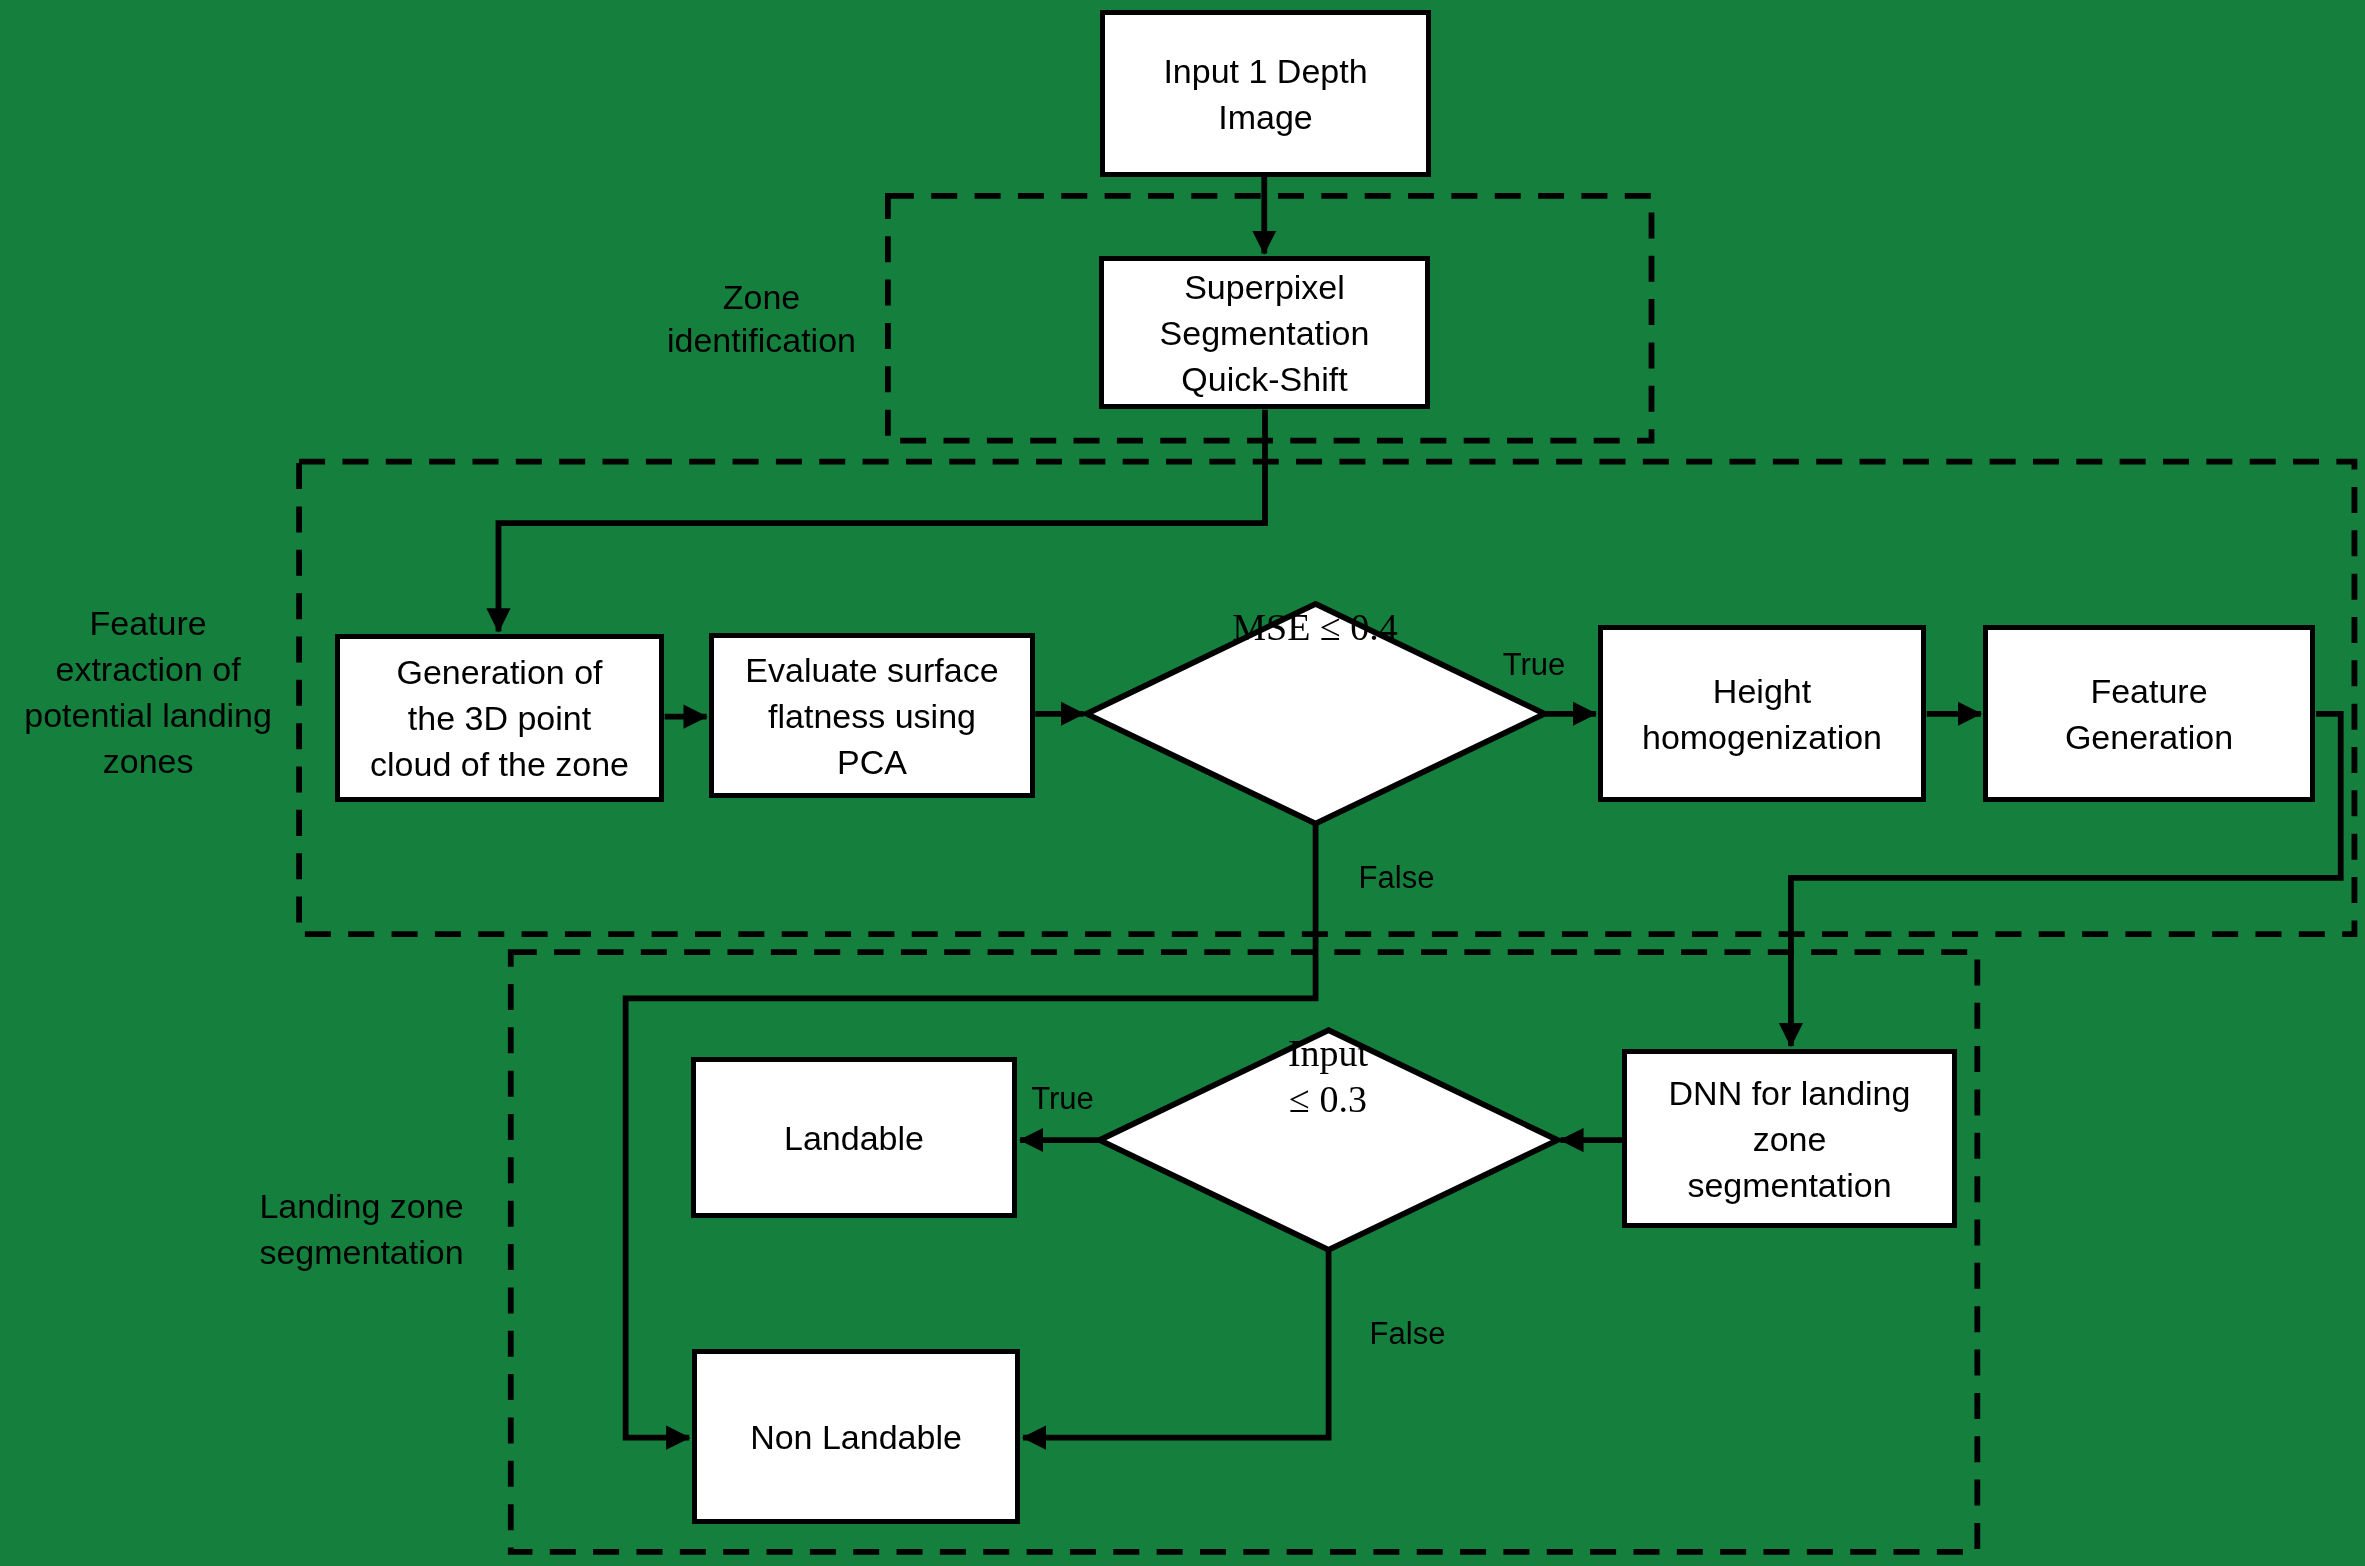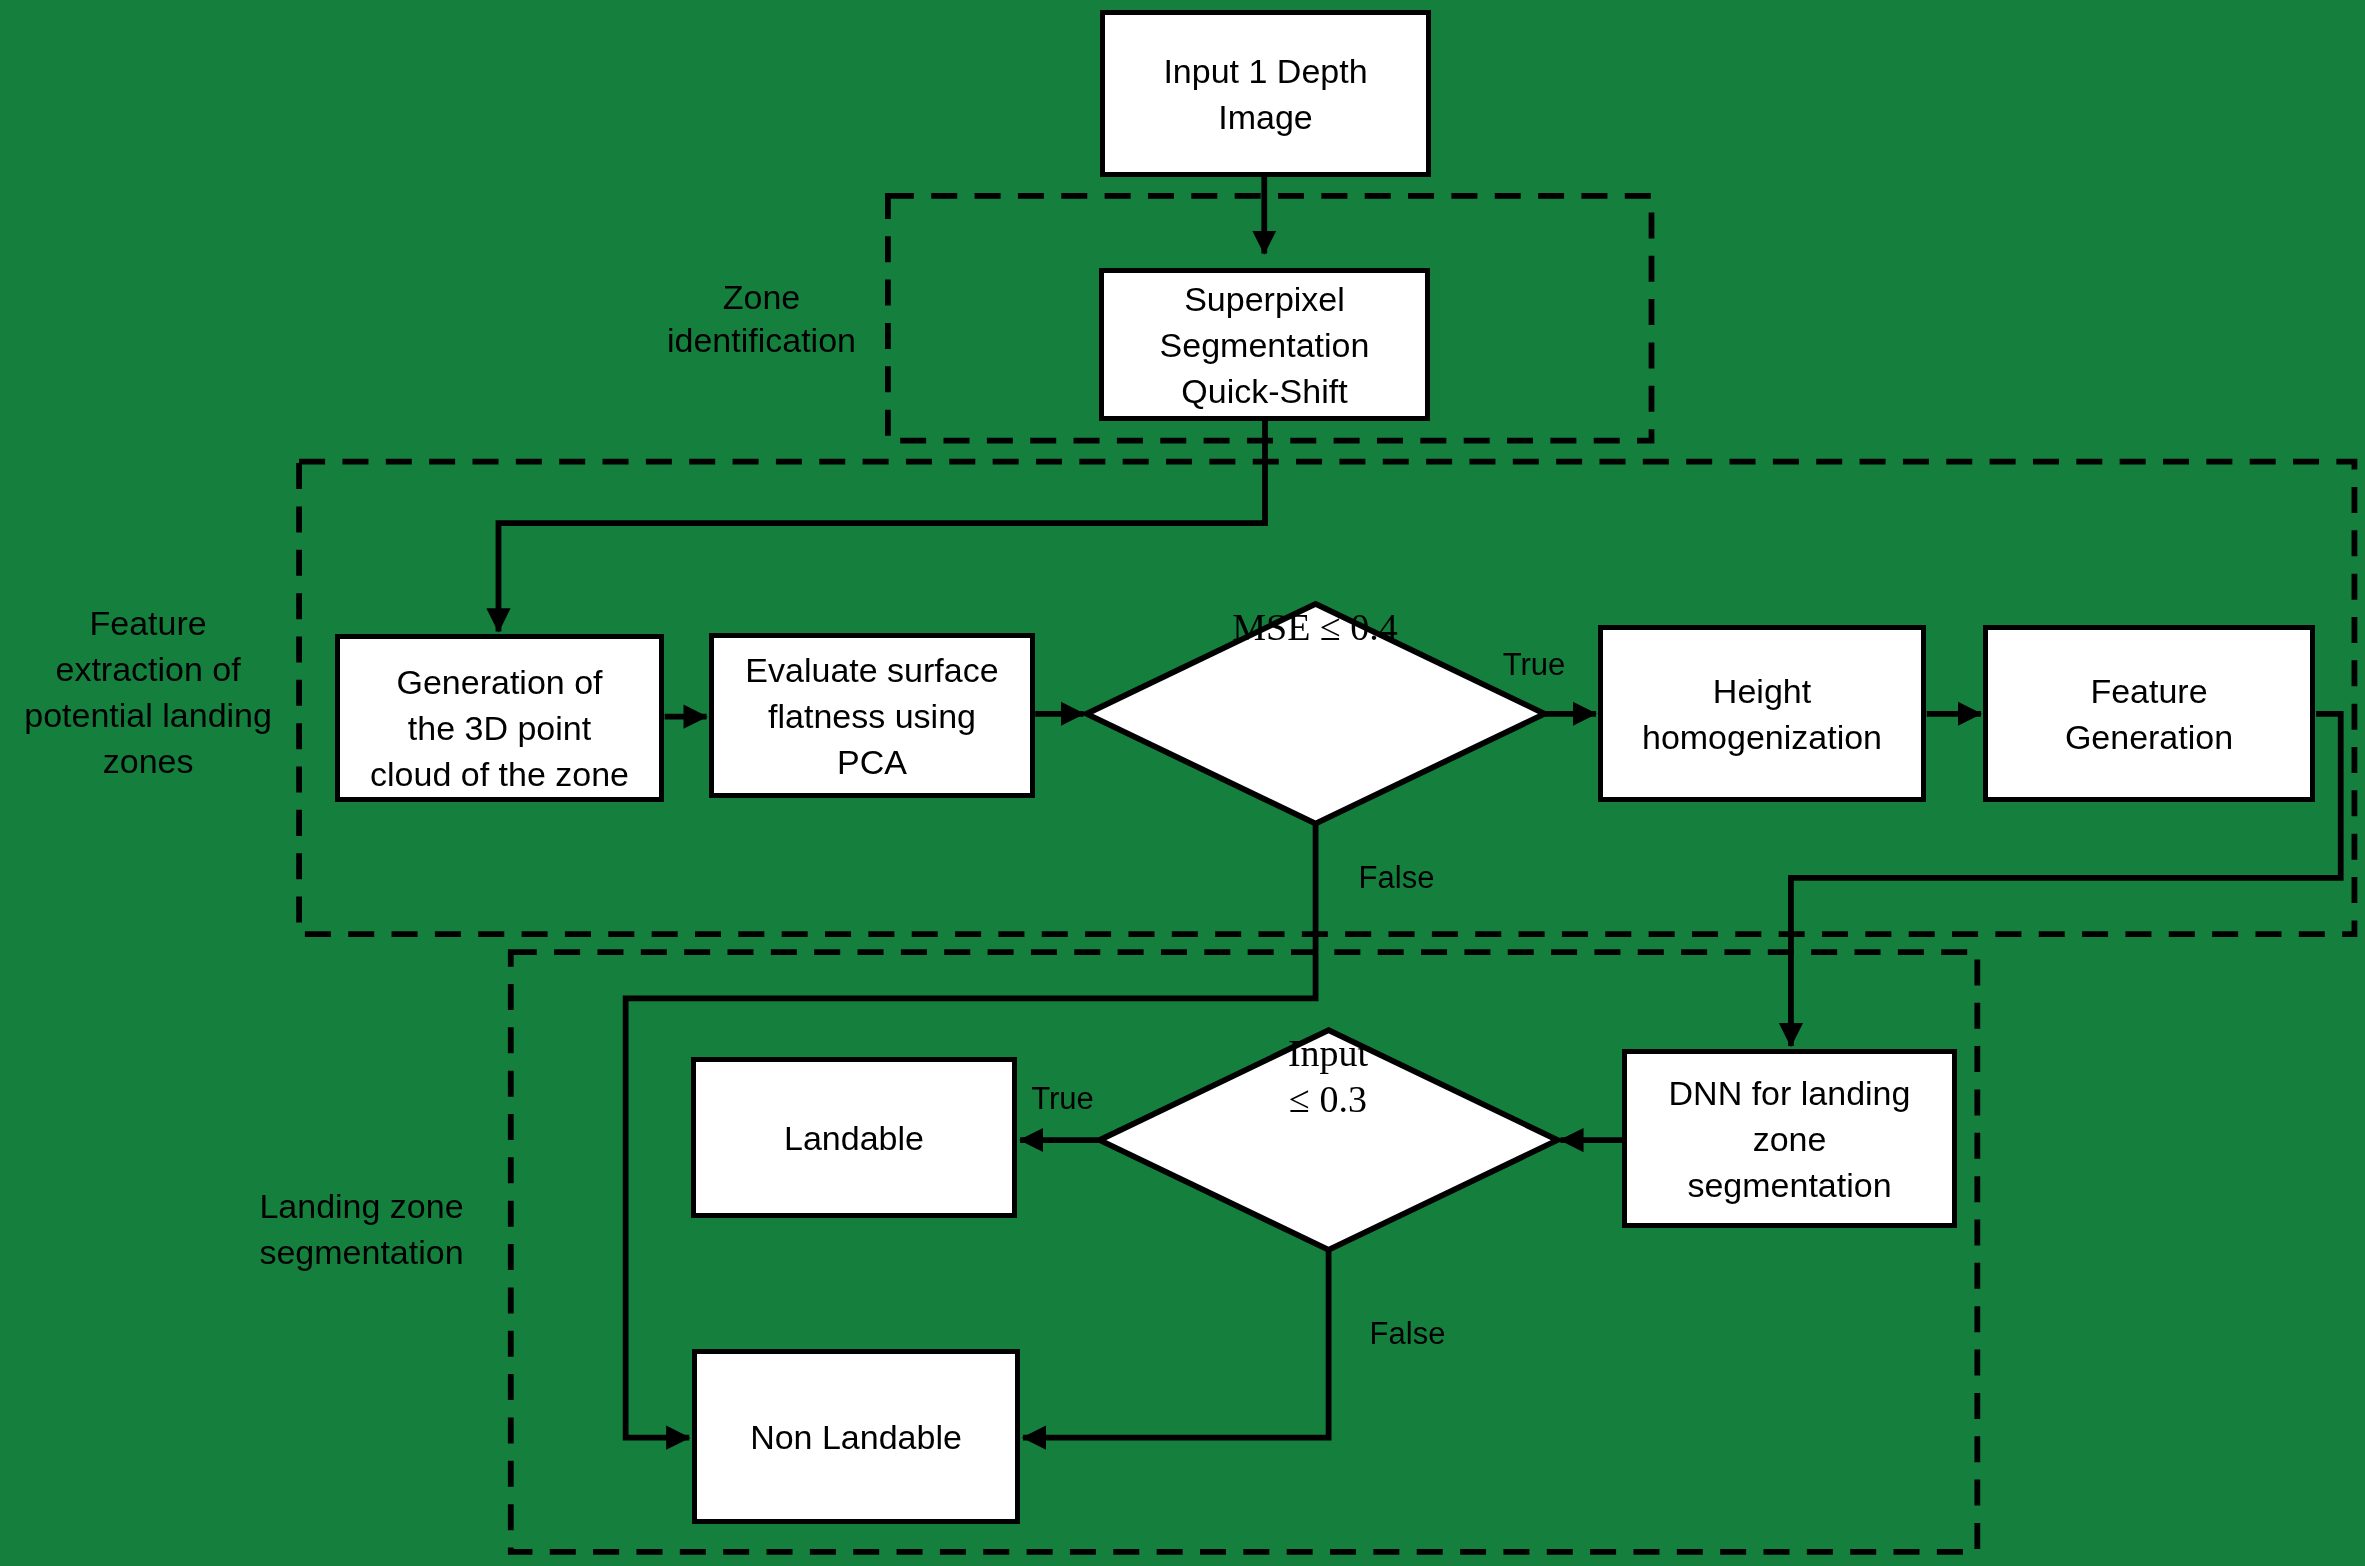--- a/index.html
+++ b/index.html
@@ -82,27 +82,27 @@
 
     <polygon points="1821,836 2138,988 1821,1140 1504,988" fill="#ffffff" stroke="#000000" stroke-width="8"></polygon>
     <polygon points="1839,1426 2156,1578 1839,1730 1522,1578" fill="#ffffff" stroke="#000000" stroke-width="8"></polygon>
   </svg>
 
   <div class="node" style="left:1100px;top:10px;width:331px;height:167px;">
     <div>Input 1 Depth</div>
     <div>Image</div>
   </div>
 
-  <div class="node" style="left:1099px;top:256px;width:331px;height:153px;margin-top:12px;">
+  <div class="node" style="left:1099px;top:256px;width:331px;height:153px;">
     <div>Superpixel</div>
     <div>Segmentation</div>
     <div>Quick-Shift</div>
   </div>
 
-  <div class="node" style="left:335px;top:634px;width:329px;height:168px;justify-content:flex-end;">
+  <div class="node" style="left:335px;top:634px;width:329px;height:168px;">
     <div>Generation of</div>
     <div>the 3D point</div>
     <div>cloud of the zone</div>
   </div>
 
   <div class="node" style="left:709px;top:633px;width:326px;height:165px;">
     <div>Evaluate surface</div>
     <div>flatness using</div>
     <div>PCA</div>
   </div>

